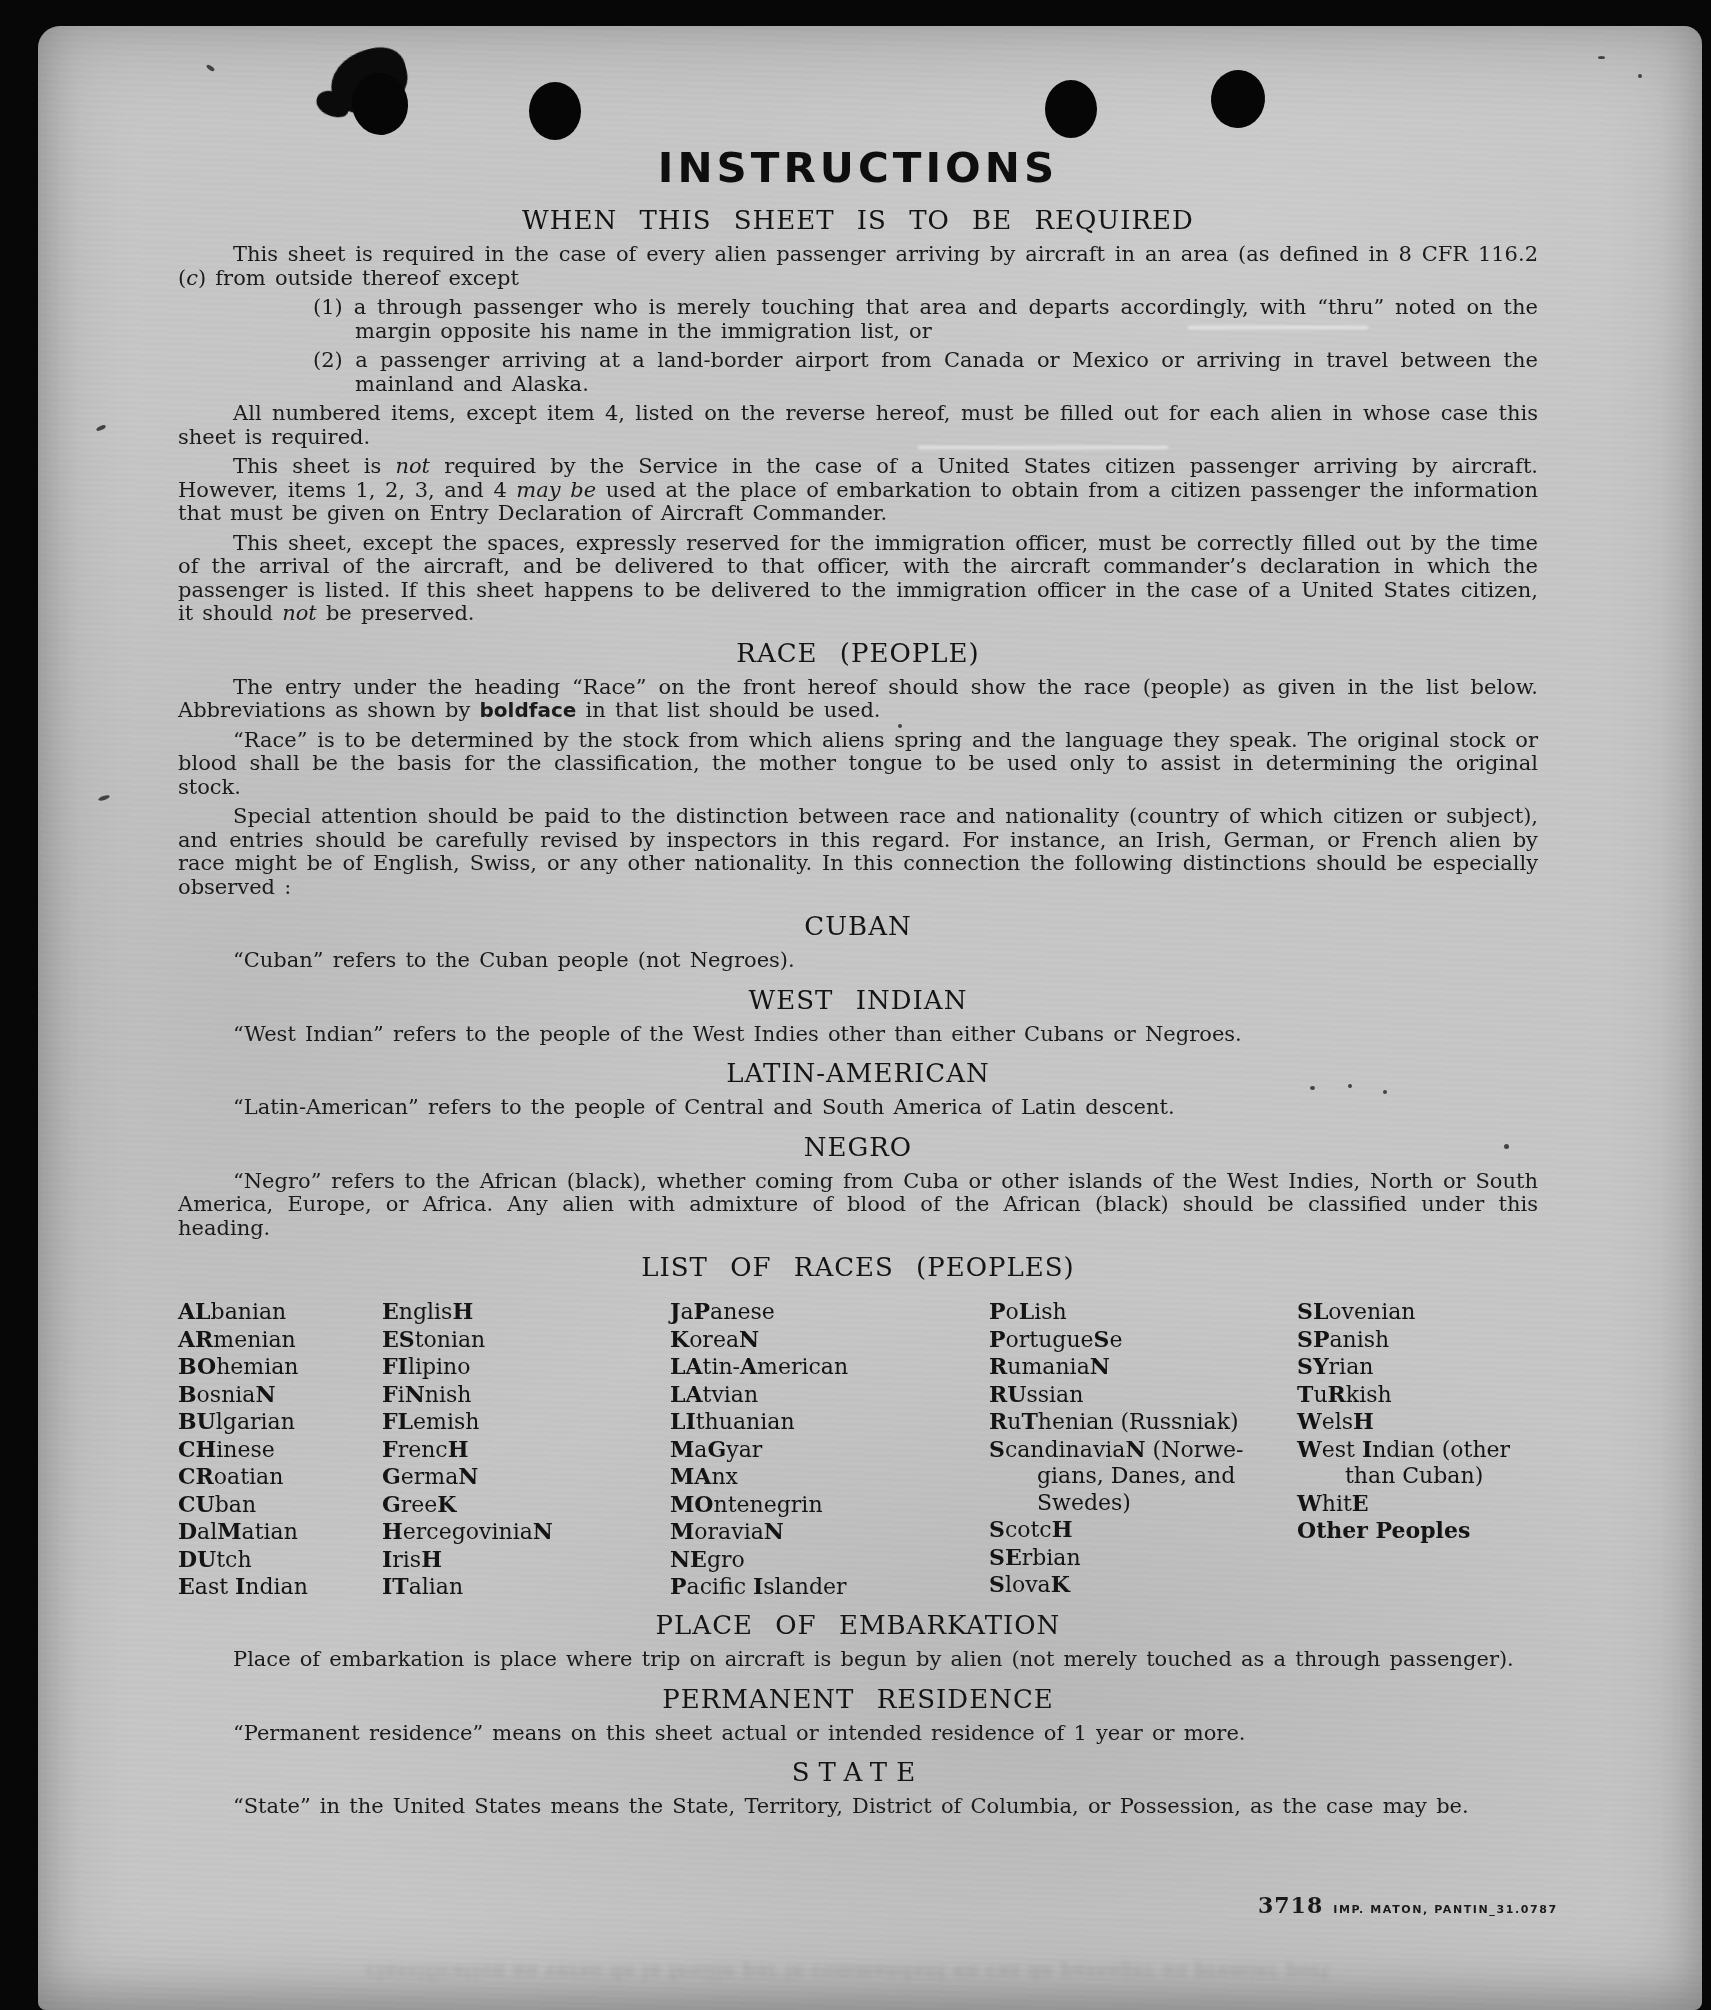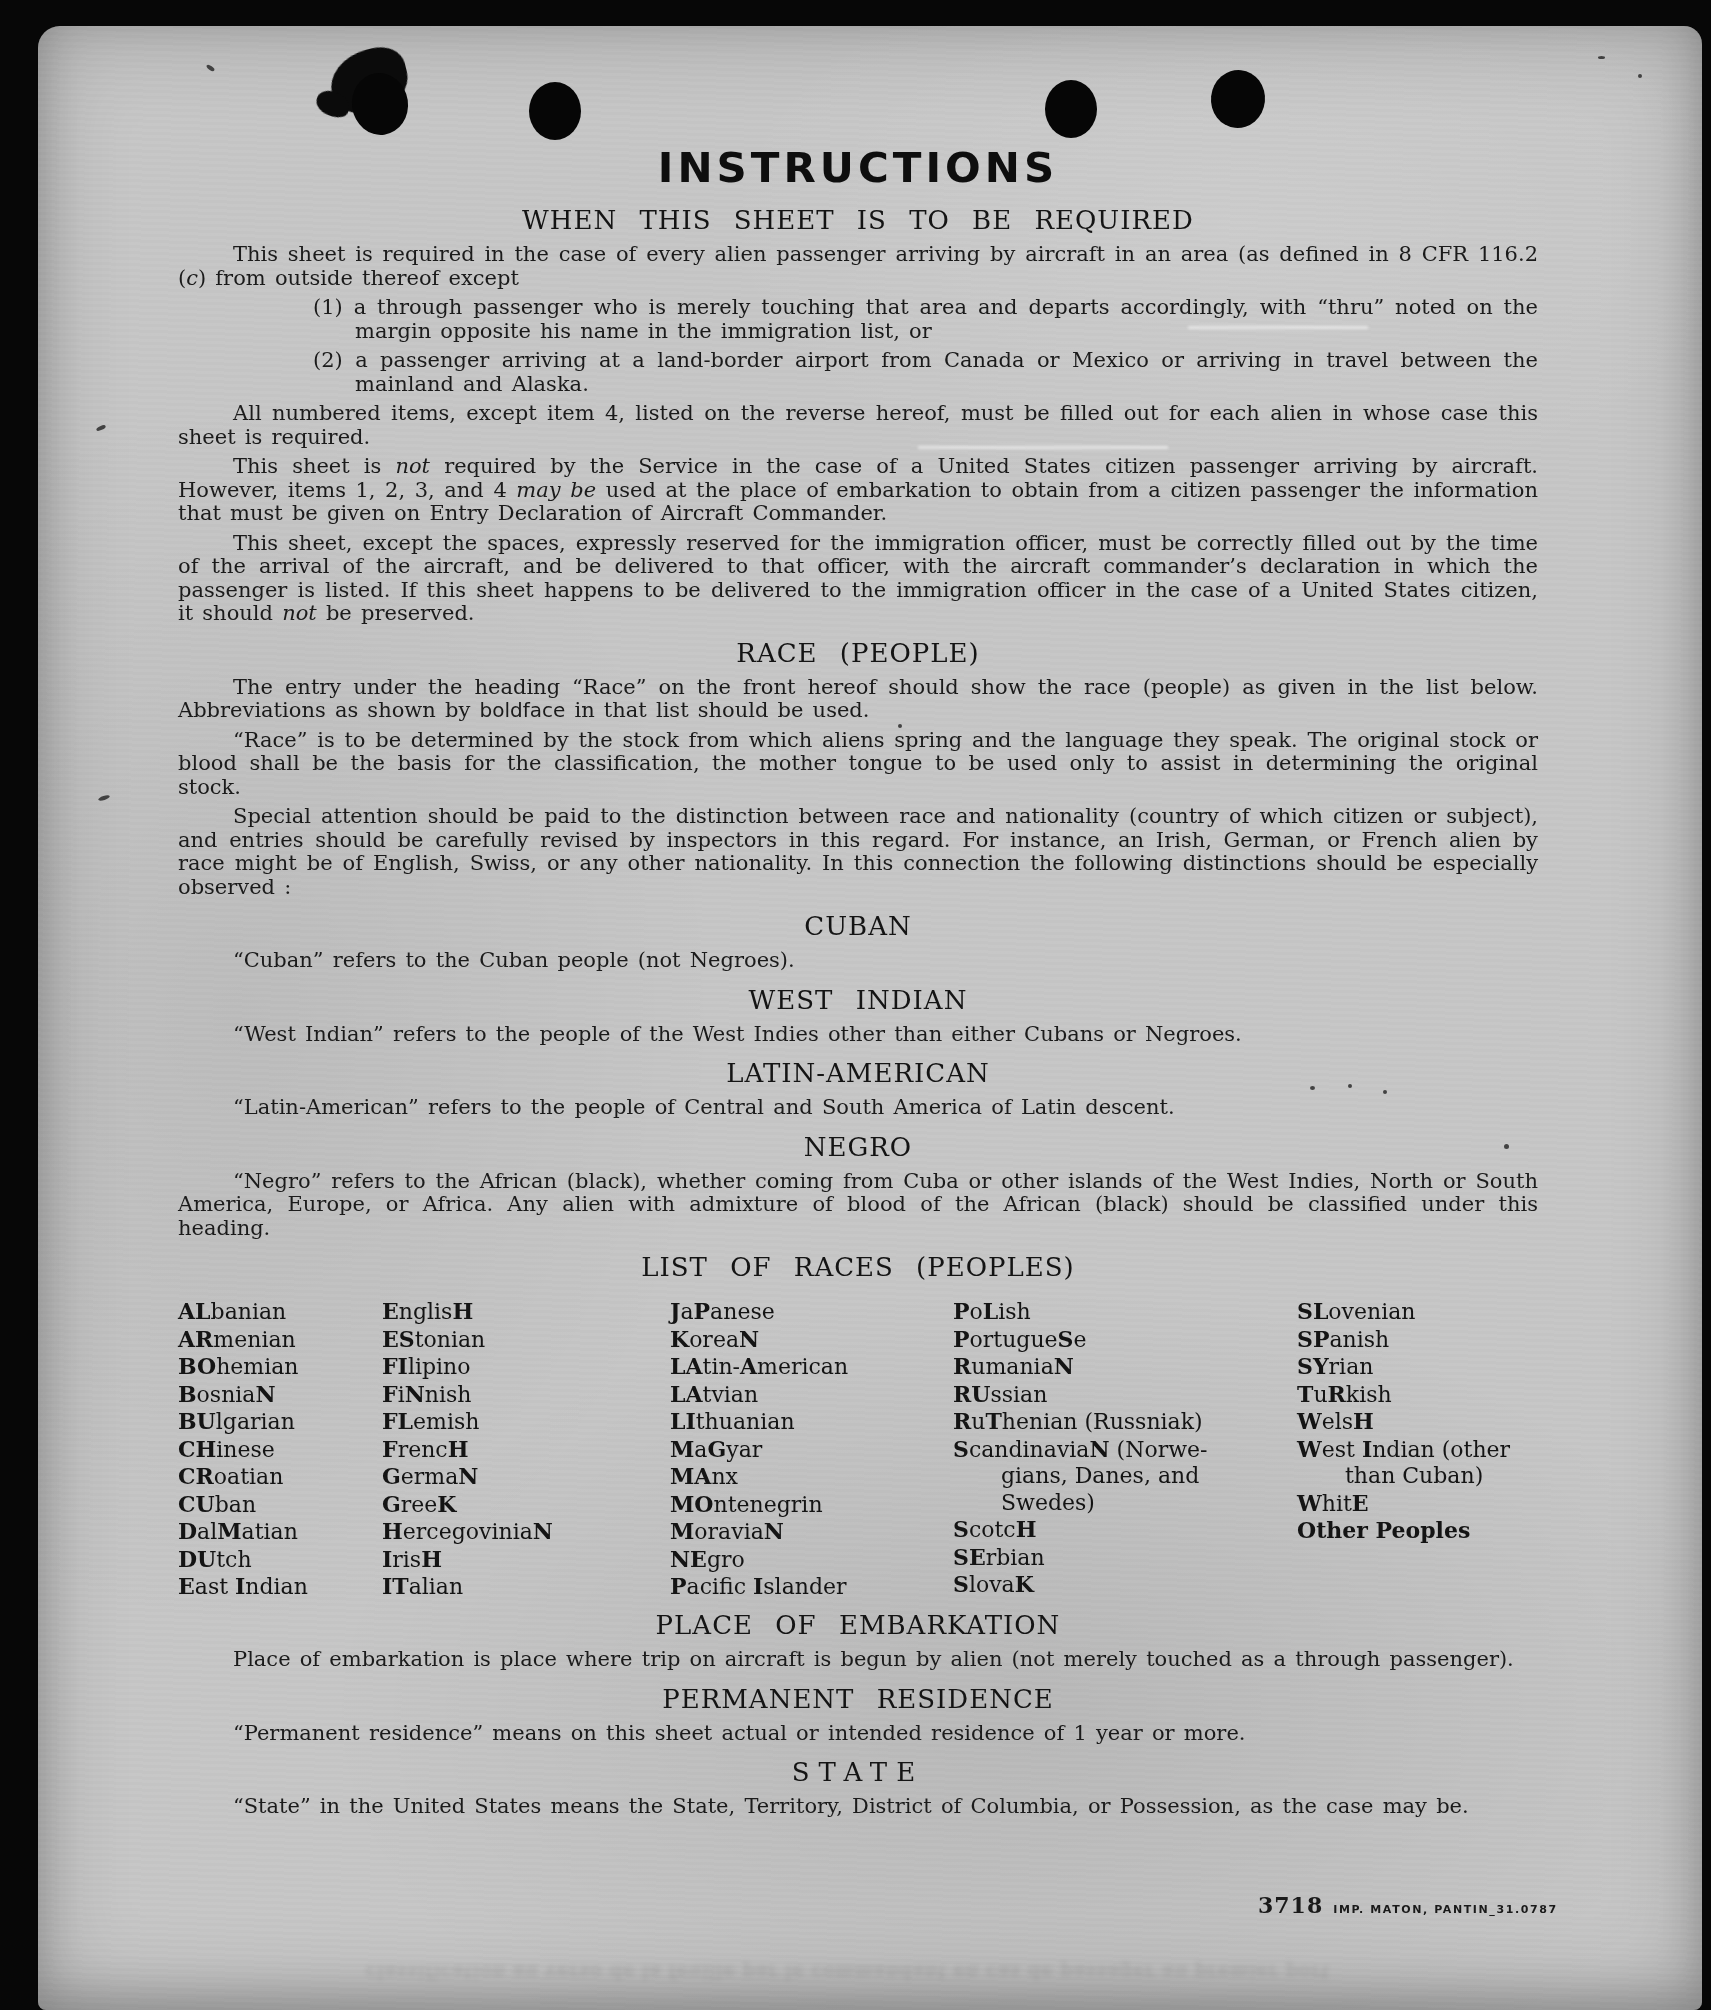--- a/index.html
+++ b/index.html
@@ -24,27 +24,27 @@
     font-family:"DejaVu Sans",sans-serif;font-weight:bold;font-size:42px;
     letter-spacing:4px;color:#0e0e0e;transform:scaleY(.96);}
   .sec-h{text-align:center;font-weight:normal;font-size:26px;line-height:30px;
     word-spacing:13px;letter-spacing:1px;margin:12px 0 8px;color:#141414;}
   .sec-h.spread{letter-spacing:9px;word-spacing:4px;}
   .bp{font-size:21px;line-height:23.5px;text-align:justify;text-indent:55px;
     word-spacing:2.5px;margin:0 0 6px;}
   .num-item{font-size:21px;line-height:23.5px;text-align:justify;word-spacing:2.5px;
     margin:0 0 6px 135px;padding-left:42px;text-indent:-42px;}
   .i{font-style:italic;}
-  .bp .b{font-family:"DejaVu Sans",sans-serif;font-weight:normal;font-size:20px;}
+  .bp .b{font-family:"DejaVu Sans",sans-serif;font-weight:bold;font-size:20px;}
   .race-wrap{position:relative;height:300px;margin-top:16px;}
   .race-col{position:absolute;top:0;font-size:22px;line-height:26.5px;color:#141414;}
   .race-item{padding-left:48px;text-indent:-48px;}
   .race-item .b{font-weight:bold;}
   .col1{left:0;width:215px;} .col2{left:204px;width:264px;} .col3{left:492px;width:278px;}
-  .col4{left:775px;width:312px;} .col5{left:1119px;width:242px;}
+  .col4{left:811px;width:312px;} .col5{left:1119px;width:242px;}
   .footer{position:absolute;left:1220px;top:1866px;white-space:nowrap;color:#1a1a1a;}
   .f-code{font-size:22px;font-weight:bold;letter-spacing:1px;}
   .f-imp{font-family:"DejaVu Sans",sans-serif;font-weight:bold;font-size:11px;
     letter-spacing:1.6px;margin-left:10px;}
   .bleed{position:absolute;left:180px;top:1936px;width:1260px;transform:scaleY(-1);
     filter:blur(2.4px);opacity:.22;font-size:19px;letter-spacing:1px;color:#4a4a4a;
     text-align:center;}
 </style>
 </head>
 <body>

